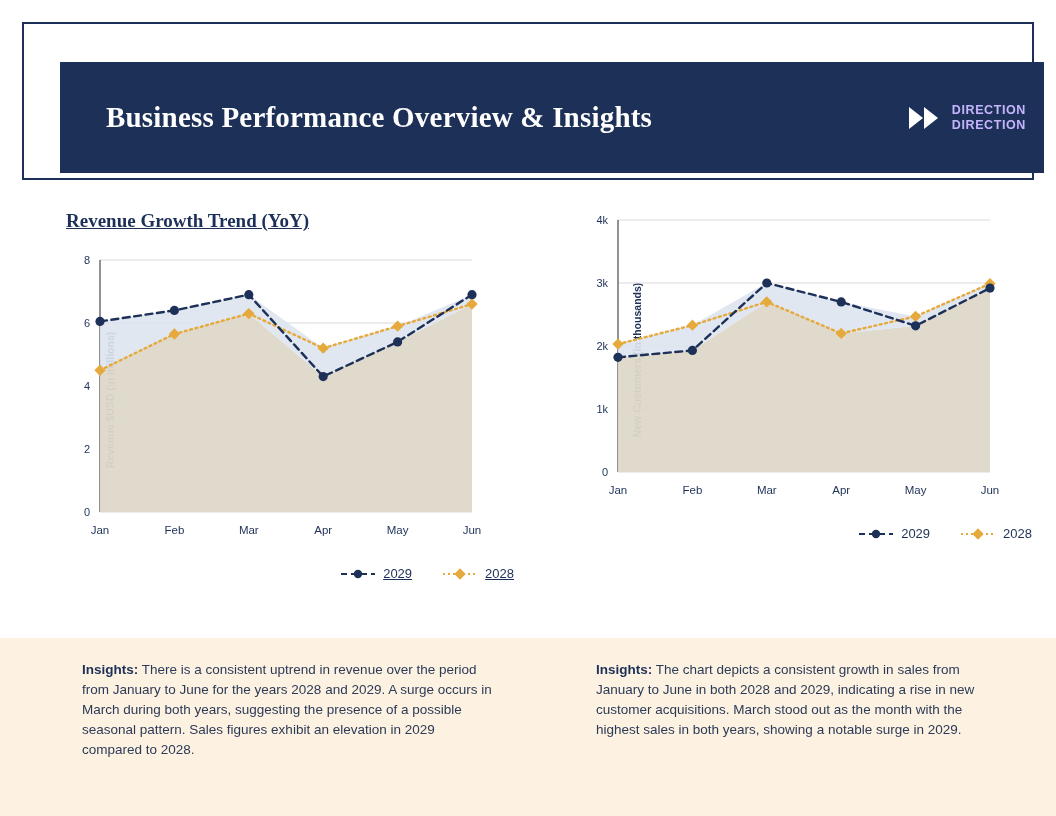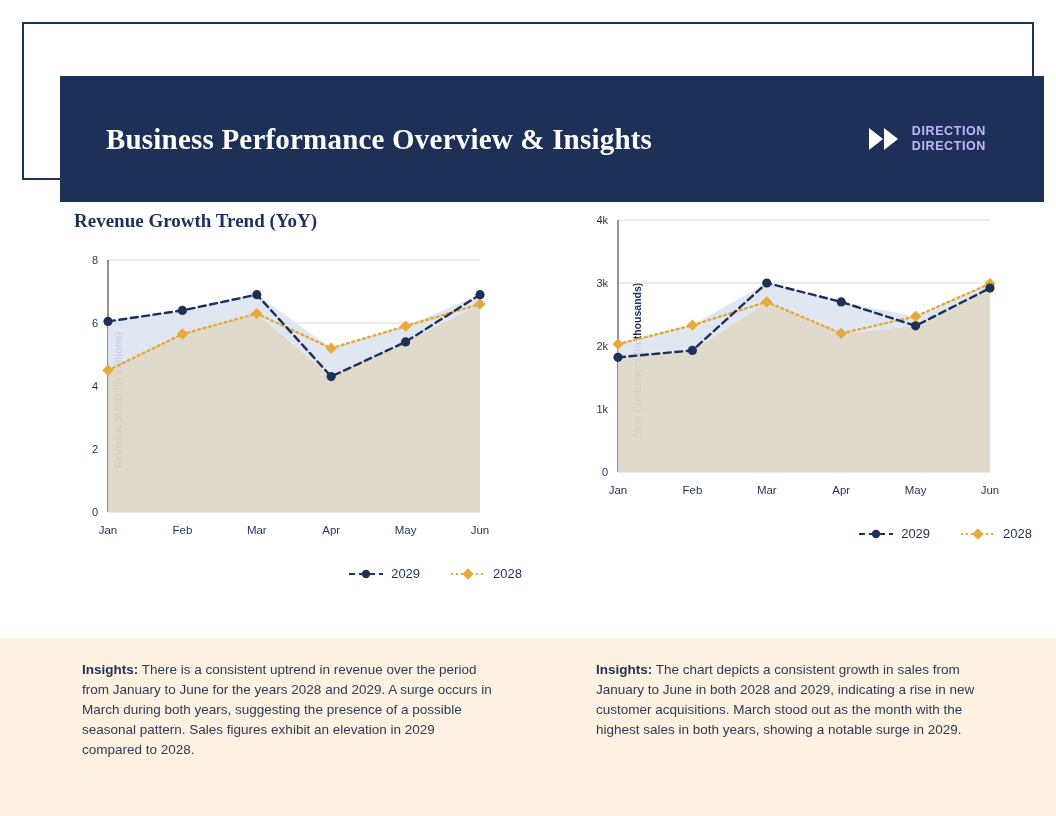--- a/index.html
+++ b/index.html
@@ -27,29 +27,29 @@
     top: 22px;
     width: 1012px;
     height: 158px;
     border: 2px solid #1d3057;
     box-sizing: border-box;
     background: #ffffff;
   }
   .header-bar {
     position: absolute;
     left: 36px;
-    top: 52px;
+    top: 38px;
     width: 984px;
-    height: 126px;
+    height: 111px;
     background: #1d3057;
     display: flex;
     align-items: center;
     justify-content: space-between;
     box-sizing: border-box;
-    padding: 0 58px 0 46px;
+    padding: 0 18px 0 46px;
   }
   .header-title {
     color: #ffffff;
     font-family: "Liberation Serif", serif;
     font-size: 29px;
     font-weight: bold;
     letter-spacing: 0.2px;
   }
   .brand {
     display: flex;
@@ -75,21 +75,21 @@
     line-height: 15px;
     letter-spacing: 0.6px;
   }
   
   .chart-block {
     position: absolute;
     top: 210px;
     width: 470px;
     height: 400px;
   }
-  .chart-left  { left: 52px; }
+  .chart-left  { left: 44px; text-decoration: underline; }
   .chart-right { left: 562px; }
 
   .chart-title {
     font-family: "Liberation Serif", serif;
     font-size: 19px;
     font-weight: bold;
     color: #1d3057;
     margin: 0 0 18px 22px;
   }
   .plot-wrap {

